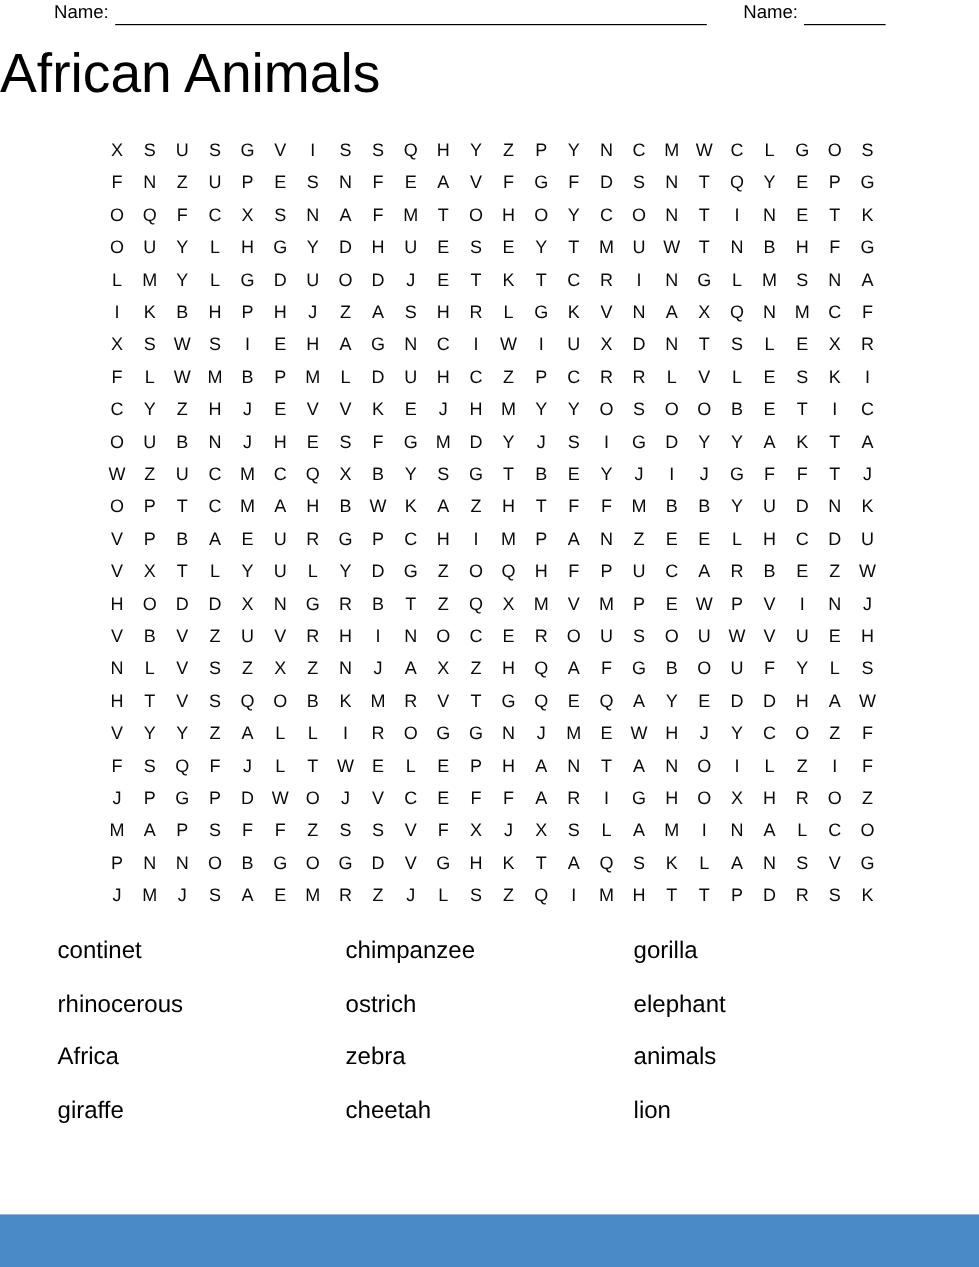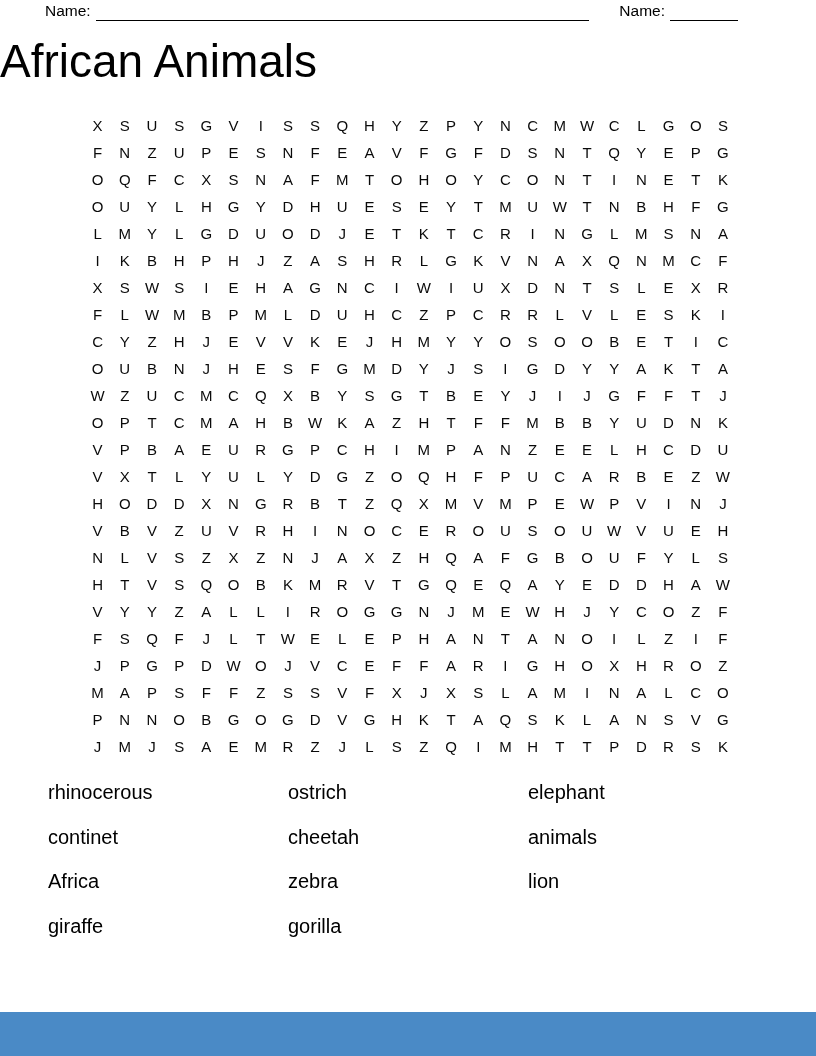--- a/index.html
+++ b/index.html
@@ -671,26 +671,27 @@
     <span class="cell">T</span>
     <span class="cell">T</span>
     <span class="cell">P</span>
     <span class="cell">D</span>
     <span class="cell">R</span>
     <span class="cell">S</span>
     <span class="cell">K</span>
   </div>
 
 <div class="wordlist">
+    <div class="word">continet</div>
     <div class="word">rhinocerous</div>
-    <div class="word">continet</div>
     <div class="word">Africa</div>
     <div class="word">giraffe</div>
+    <div class="word">chimpanzee</div>
     <div class="word">ostrich</div>
+    <div class="word">zebra</div>
     <div class="word">cheetah</div>
-    <div class="word">zebra</div>
     <div class="word">gorilla</div>
     <div class="word">elephant</div>
     <div class="word">animals</div>
     <div class="word">lion</div>
   </div>
 
 <div class="footer-bar" style="background: rgb(74, 138, 198);"></div>
 
 </body></html>

